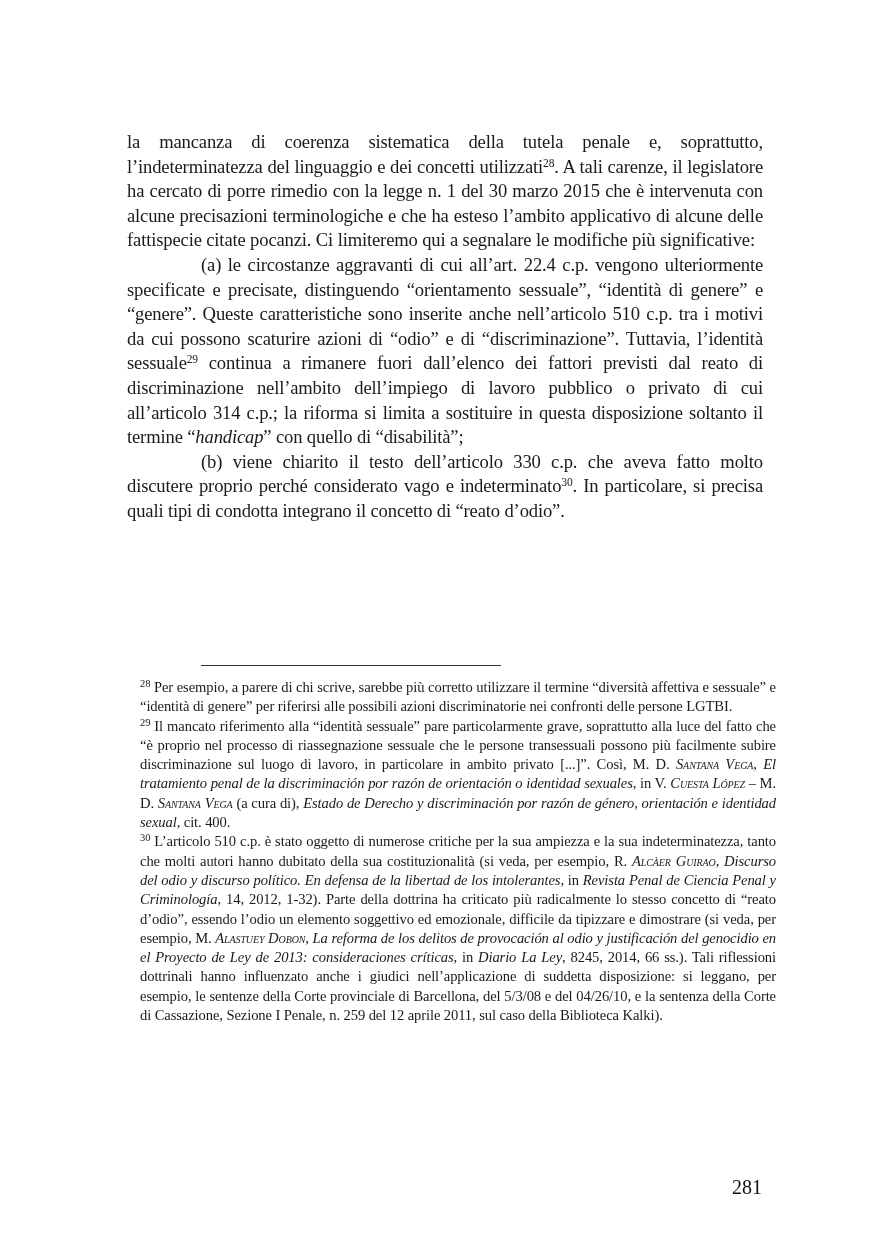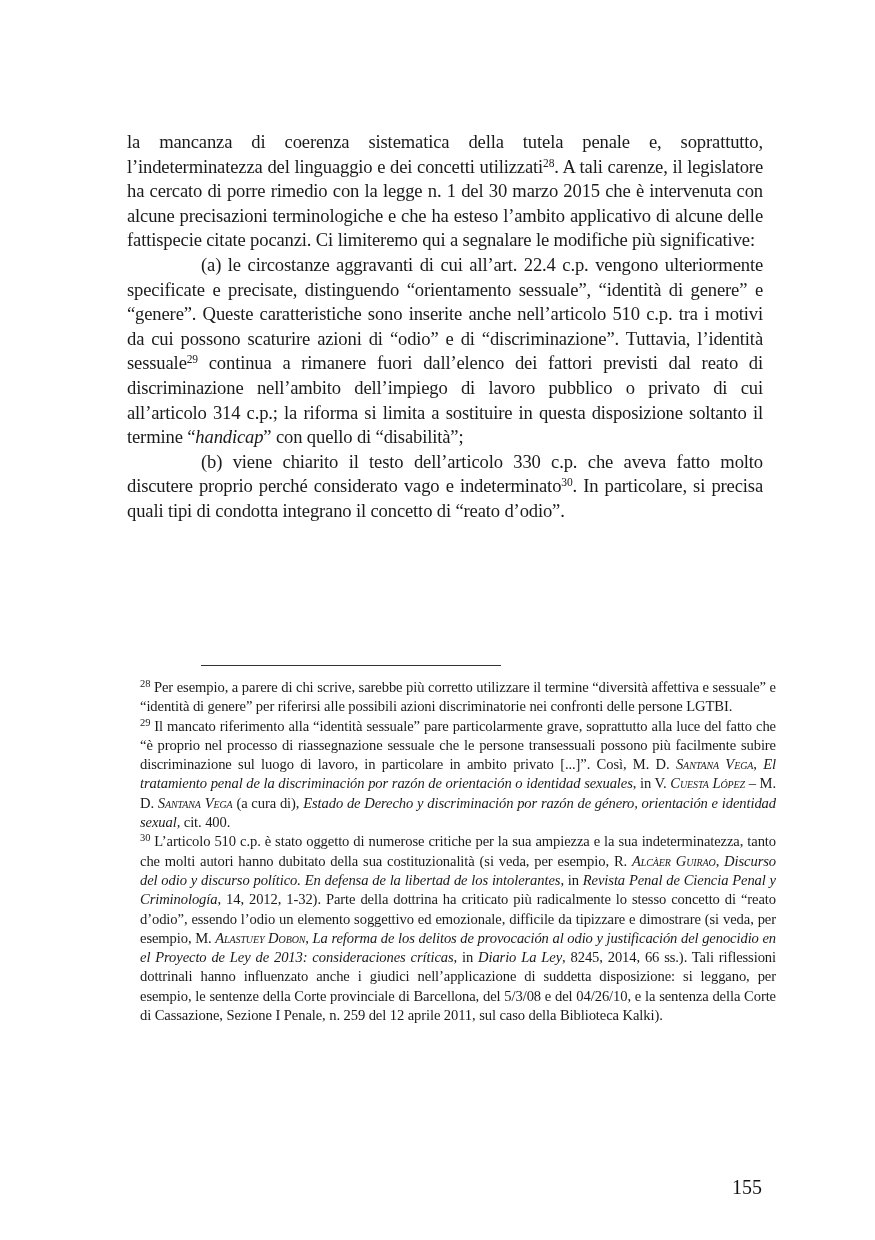--- a/index.html
+++ b/index.html
@@ -45,14 +45,14 @@
   </div>
 
   <div class="sep"></div>
 
   <div class="footnotes">
     <p><sup>28</sup><span> Per esempio, a parere di chi scrive, sarebbe più corretto utilizzare il termine “diversità affettiva e sessuale” e “identità di genere” per riferirsi alle possibili azioni discriminatorie nei confronti delle persone LGTBI.</span></p>
     <p><sup>29</sup><span> Il mancato riferimento alla “identità sessuale” pare particolarmente grave, soprattutto alla luce del fatto che “è proprio nel processo di riassegnazione sessuale che le persone transessuali possono più facilmente subire discriminazione sul luogo di lavoro, in particolare in ambito privato [...]”. Così, M. D. </span><span class="sc">Santana Vega</span><span>, </span><em>El tratamiento penal de la discriminación por razón de orientación o identidad sexuales</em><span>, in V. </span><span class="sc">Cuesta López</span><span> – M. D. </span><span class="sc">Santana Vega</span><span> (a cura di), </span><em>Estado de Derecho y discriminación por razón de género, orientación e identidad sexual,</em><span> cit. 400.</span></p>
     <p><sup>30</sup><span> L’articolo 510 c.p. è stato oggetto di numerose critiche per la sua ampiezza e la sua indeterminatezza, tanto che molti autori hanno dubitato della sua costituzionalità (si veda, per esempio, R. </span><span class="sc">Alcàer Guirao</span><span>, </span><em>Discurso del odio y discurso político. En defensa de la libertad de los intolerantes</em><span>, in </span><em>Revista Penal de Ciencia Penal y Criminología</em><span>, 14, 2012, 1-32). Parte della dottrina ha criticato più radicalmente lo stesso concetto di “reato d’odio”, essendo l’odio un elemento soggettivo ed emozionale, difficile da tipizzare e dimostrare (si veda, per esempio, M. </span><span class="sc">Alastuey Dobon</span><span>, </span><em>La reforma de los delitos de provocación al odio y justificación del genocidio en el Proyecto de Ley de 2013: consideraciones críticas</em><span>, in </span><em>Diario La Ley</em><span>, 8245, 2014, 66 ss.). Tali riflessioni dottrinali hanno influenzato anche i giudici nell’applicazione di suddetta disposizione: si leggano, per esempio, le sentenze della Corte provinciale di Barcellona, del 5/3/08 e del 04/26/10, e la sentenza della Corte di Cassazione, Sezione I Penale, n. 259 del 12 aprile 2011, sul caso della Biblioteca Kalki).</span></p>
   </div>
 
-  <div class="page-number">155</div>
+  <div class="page-number">281</div>
 </div>
 
 </body></html>

